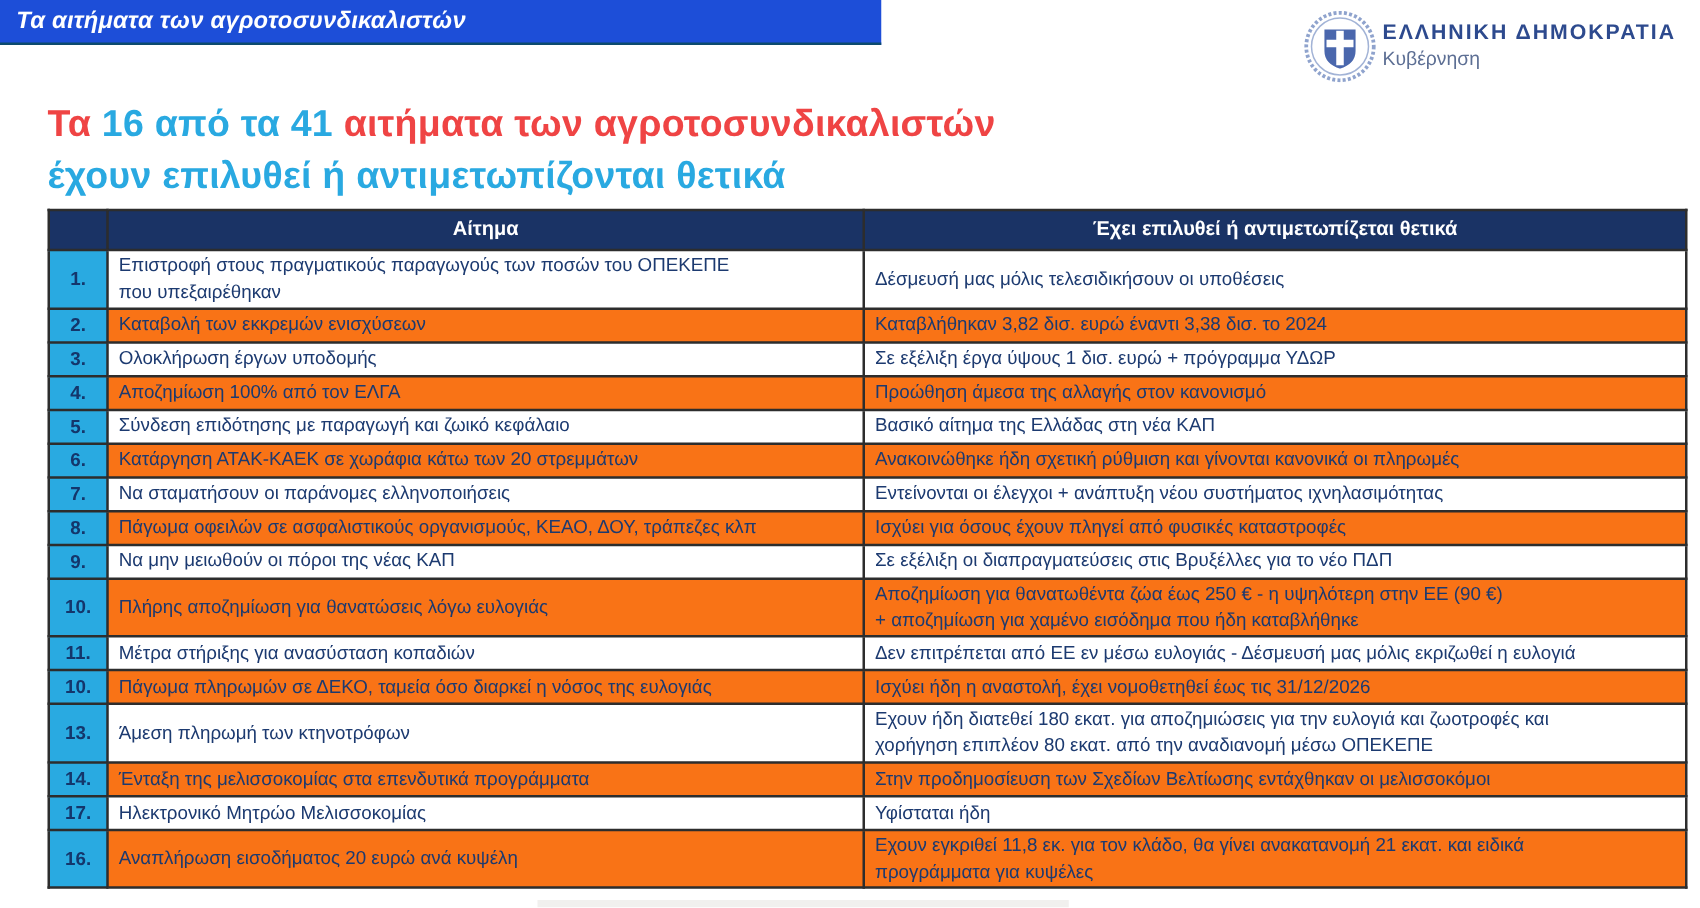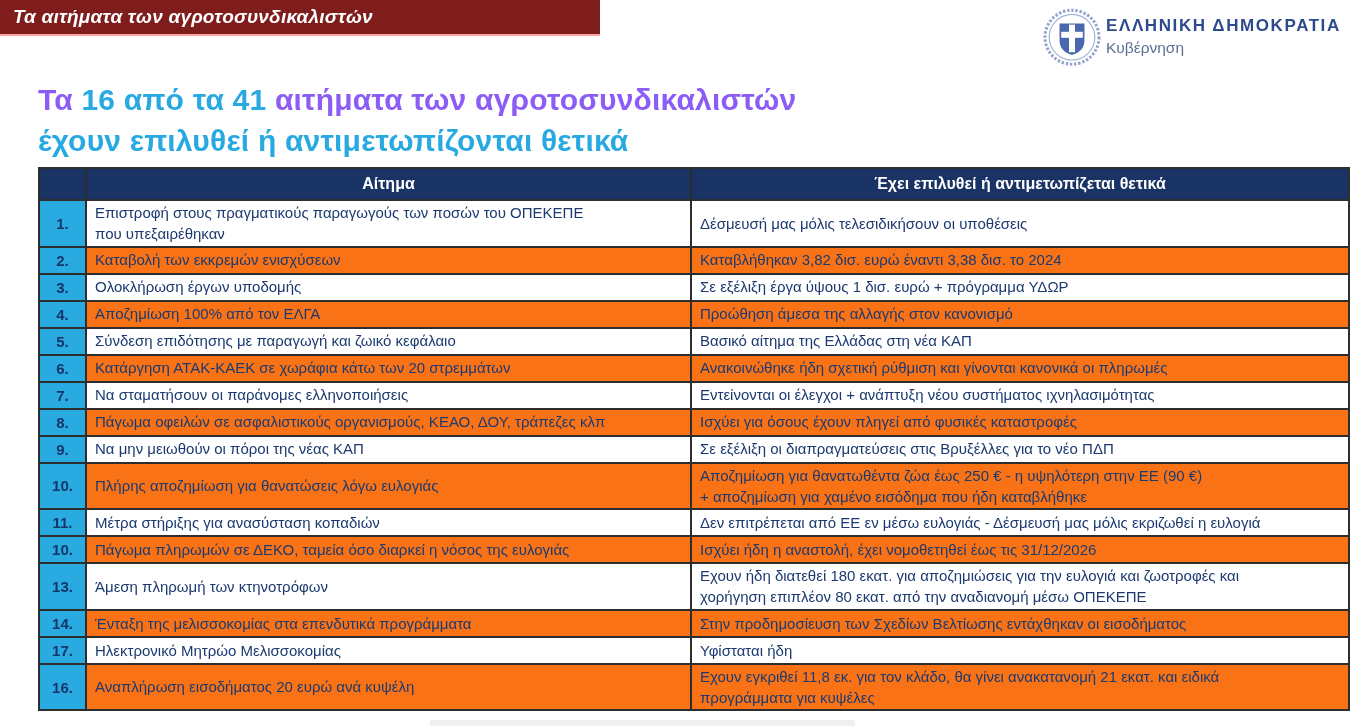--- a/index.html
+++ b/index.html
@@ -6,24 +6,24 @@
   body{
     width:1360px;height:726px;position:relative;overflow:hidden;
     background:#ffffff;
     font-family:"Liberation Sans","DejaVu Sans",sans-serif;
     -webkit-font-smoothing:antialiased;
   }
   .page{position:absolute;inset:0;}
 
   
   .top-bar{
-    position:absolute;left:0;top:0;width:600px;height:34px;
-    background:#7f1d1d;color:#ffffff;
+    position:absolute;left:0;top:0;width:705px;height:34px;
+    background:#1d4ed8;color:#ffffff;
     display:flex;align-items:center;
-    border-bottom:2px solid #fca5a5;
+    border-bottom:2px solid #0c4a6e;
   }
   .top-bar .banner-text{
     padding-left:13px;font-size:19px;font-weight:bold;font-style:italic;
     letter-spacing:.2px;white-space:nowrap;
   }
 
   
   .gov-logo{
     position:absolute;left:1042px;top:5px;width:315px;height:62px;
     display:flex;align-items:center;gap:4px;
@@ -33,21 +33,21 @@
   .gov-name{
     color:#2d4a8e;font-weight:bold;font-size:17px;letter-spacing:1.6px;white-space:nowrap;
   }
   .gov-sub{color:#5d6f94;font-size:15.5px;margin-top:2px;}
 
   
   .main-title{
     position:absolute;left:38px;top:80px;width:1100px;
     font-size:30px;font-weight:bold;line-height:1.35;letter-spacing:.2px;
   }
-  .t-dark{color:#8b5cf6;}
+  .t-dark{color:#ef4444;}
   .t-cyan{color:#29a9e1;}
 
   
   table.demands{
     position:absolute;left:38px;top:167px;width:1310px;
     border-collapse:collapse;table-layout:fixed;
     background:#ffffff;
   }
   table.demands th,table.demands td{
     border:2px solid #2d2d2d;
@@ -187,21 +187,21 @@
         </tr>
         <tr>
           <td class="num">13.</td>
           <td class="demand">Άμεση πληρωμή των κτηνοτρόφων</td>
           <td class="status">Εχουν ήδη διατεθεί 180 εκατ. για αποζημιώσεις για την ευλογιά και ζωοτροφές και
 χορήγηση επιπλέον 80 εκατ. από την αναδιανομή μέσω ΟΠΕΚΕΠΕ</td>
         </tr>
         <tr class="alt">
           <td class="num">14.</td>
           <td class="demand">Ένταξη της μελισσοκομίας στα επενδυτικά προγράμματα</td>
-          <td class="status">Στην προδημοσίευση των Σχεδίων Βελτίωσης εντάχθηκαν οι εισοδήματος</td>
+          <td class="status">Στην προδημοσίευση των Σχεδίων Βελτίωσης εντάχθηκαν οι μελισσοκόμοι</td>
         </tr>
         <tr>
           <td class="num">17.</td>
           <td class="demand">Ηλεκτρονικό Μητρώο Μελισσοκομίας</td>
           <td class="status">Υφίσταται ήδη</td>
         </tr>
         <tr class="alt">
           <td class="num">16.</td>
           <td class="demand">Αναπλήρωση εισοδήματος 20 ευρώ ανά κυψέλη</td>
           <td class="status">Εχουν εγκριθεί 11,8 εκ. για τον κλάδο, θα γίνει ανακατανομή 21 εκατ. και ειδικά

